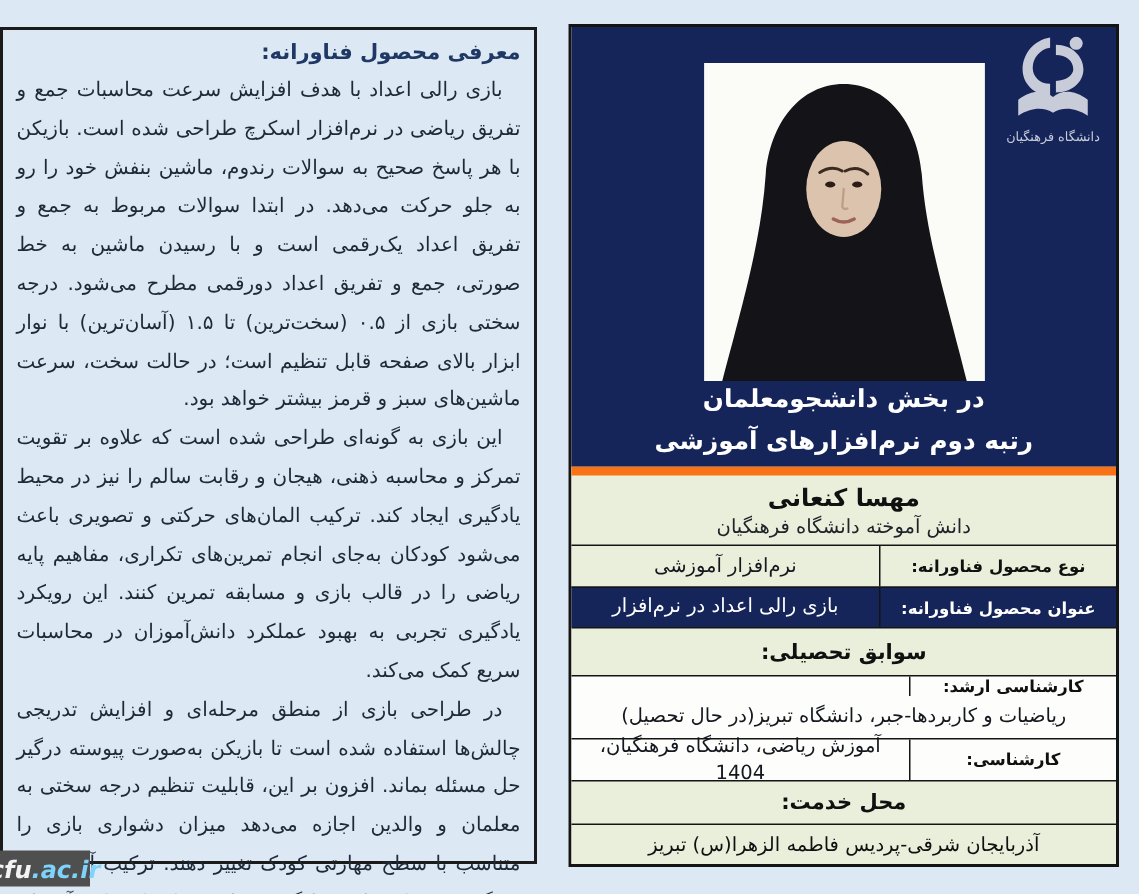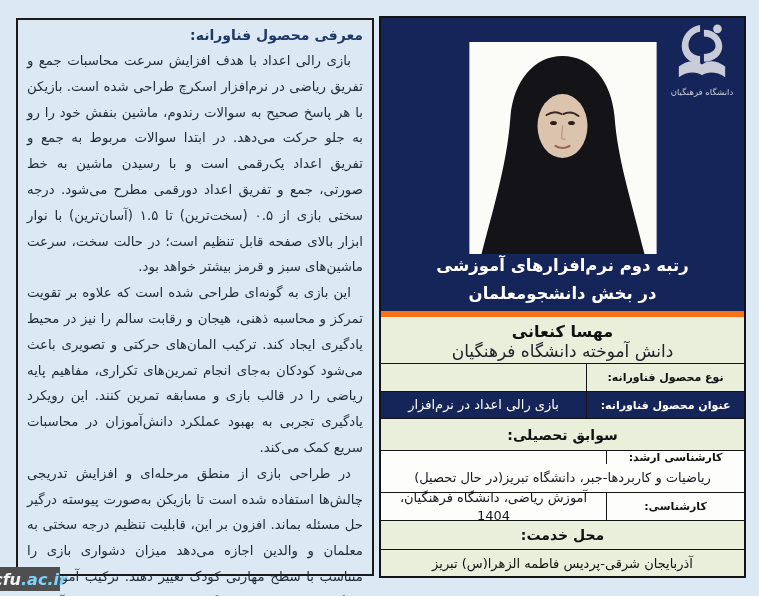--- a/index.html
+++ b/index.html
@@ -5,21 +5,21 @@
   * { margin:0; padding:0; box-sizing:border-box; }
   html,body { width:759px; height:596px; }
   body {
     position:relative;
     background:#dce9f5;
     font-family:"DejaVu Sans", sans-serif;
     overflow:hidden;
   }
   
   .left-box {
-    position:absolute; left:16px; top:18px; width:358px; height:558px;
+    position:absolute; left:0; top:18px; width:358px; height:558px;
     border:2px solid #1b1b1b;
     padding:3px 9px 0 9px;
     direction:rtl;
   }
   .left-title {
     color:#1f3864; font-weight:bold; font-size:14px; line-height:25px;
   }
   .para {
     font-size:13.3px; line-height:25.8px; color:#1e2a38;
     text-align:justify; text-indent:12px;
@@ -48,21 +48,21 @@
   .award-line {
     color:#ffffff; font-weight:bold; font-size:16.5px; line-height:28px;
     text-align:center;
   }
   .name-sec {
     flex:none; height:52px; background:#e9efdb; border-top:6px solid #f97316;
     display:flex; flex-direction:column; align-items:center; justify-content:center;
     direction:rtl;
   }
   .person-name { font-weight:bold; font-size:16px; color:#101010; line-height:22px; }
-  .person-subtitle { font-size:17px; color:#20242a; line-height:17px; }
+  .person-subtitle { font-size:13px; color:#20242a; line-height:17px; }
   .trow {
     display:flex; direction:rtl; border-top:1.5px solid #141414; flex:none;
     align-items:stretch;
   }
   .lcell {
     display:flex; align-items:center; justify-content:center;
     font-weight:bold; font-size:11px; color:#101010;
     border-left:1.5px solid #141414; padding:0 4px; text-align:center;
   }
   .w-wide { width:43.5%; }
@@ -131,32 +131,33 @@
           <path d="M94 72 q8 -4 15 2" stroke="#3a2a20" stroke-width="2" fill="none" stroke-linecap="round"></path>
           <ellipse cx="84" cy="81" rx="3.4" ry="2" fill="#2b1d16"></ellipse>
           <ellipse cx="102" cy="81" rx="3.4" ry="2" fill="#2b1d16"></ellipse>
           <path d="M93 84 L92 96 q1 2 3.5 1" stroke="#bd9e85" stroke-width="1.5" fill="none" stroke-linecap="round"></path>
           <path d="M86 104 q7 4 14 0" stroke="#9c6458" stroke-width="2.2" fill="none" stroke-linecap="round"></path>
         </svg>
       </span>
     </div>
 
     <div class="titles">
+      <div class="award-line">در بخش دانشجومعلمان</div>
       <div class="award-line">رتبه دوم نرم‌افزارهای آموزشی</div>
-      <div class="award-line">در بخش دانشجومعلمان</div>
     </div>
   </div>
 
   <div class="name-sec">
     <div class="person-name">مهسا کنعانی</div>
     <div class="person-subtitle">دانش آموخته دانشگاه فرهنگیان</div>
   </div>
 
   <div class="trow bg-green h-r1">
     <div class="lcell w-wide">نوع محصول فناورانه:</div>
+    <div class="vcell">نرم‌افزار آموزشی</div>
   </div>
 
   <div class="trow bg-navy h-r2">
     <div class="lcell w-wide">عنوان محصول فناورانه:</div>
     <div class="vcell">بازی رالی اعداد در نرم‌افزار</div>
   </div>
 
   <div class="header-row bg-green h-r3">سوابق تحصیلی:</div>
 
   <div class="trow bg-white h-r4">

